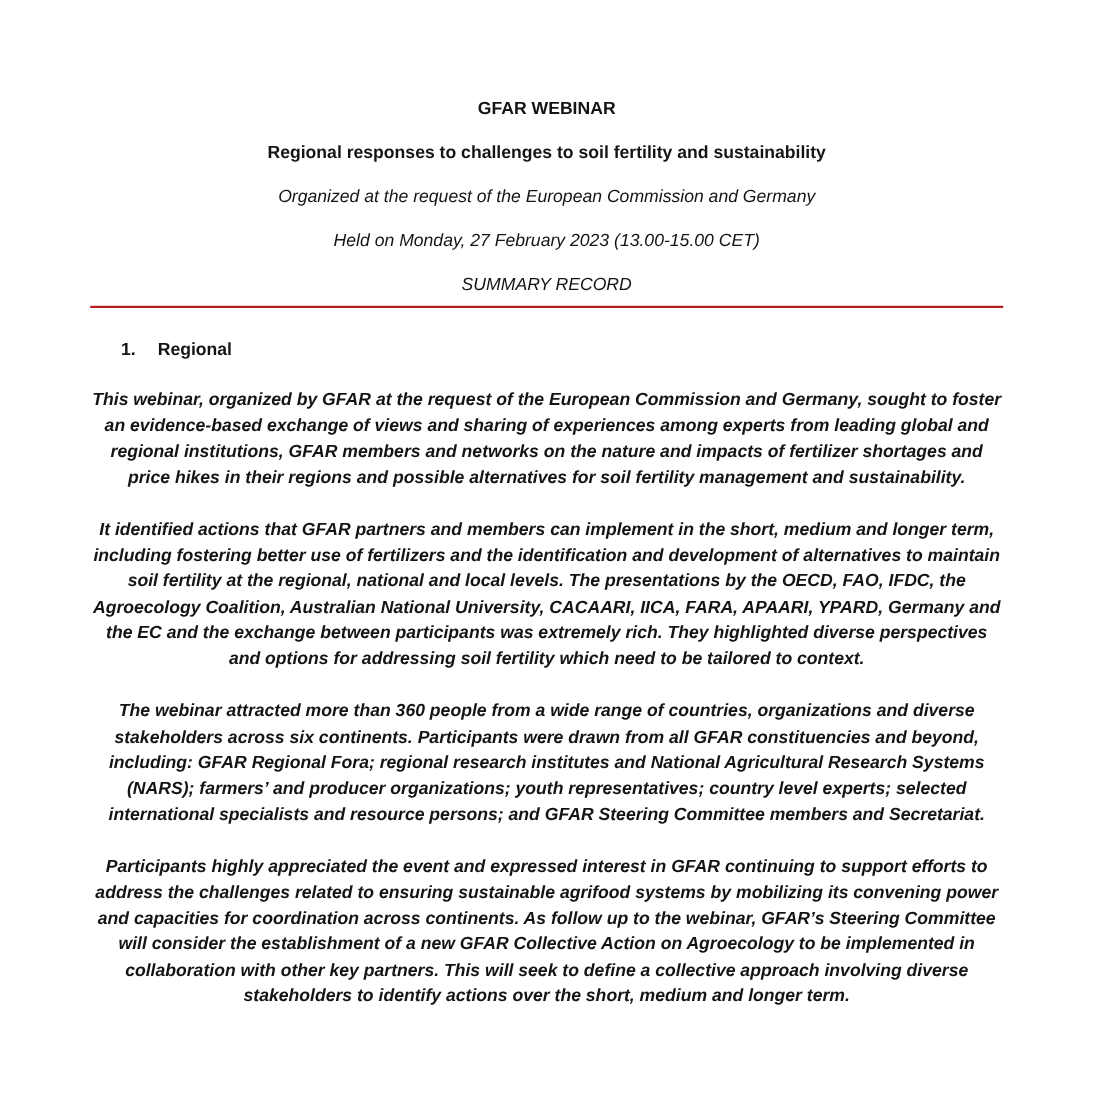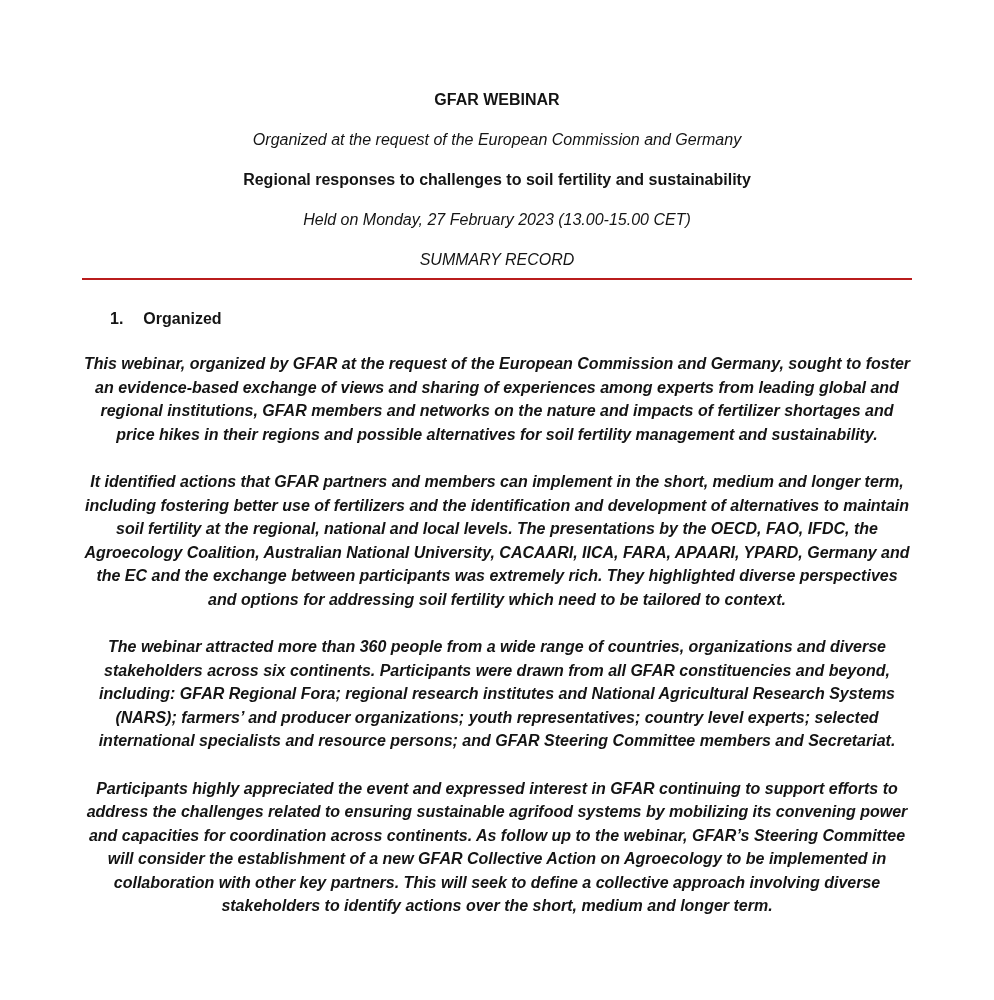--- a/index.html
+++ b/index.html
@@ -49,33 +49,33 @@
     text-align: center;
   }
 </style>
 </head>
 <body>
 
 <div class="page">
 
   <div class="head-line center bold">GFAR WEBINAR</div>
 
+  <div class="head-line center bold">Regional responses to challenges to soil fertility and sustainability</div>
+
   <div class="head-line center italic">Organized at the request of the European Commission and Germany</div>
-
-  <div class="head-line center bold">Regional responses to challenges to soil fertility and sustainability</div>
 
   <div class="head-line center bold-italic">Held on Monday, 27 February 2023 (13.00-15.00 CET)</div>
 
   <div class="rule-wrap">
     <div class="head-line center bold-italic">SUMMARY RECORD</div>
   </div>
 
   <div class="section-heading">
     <span>1.</span>
-    <span>Organized</span>
+    <span>Regional</span>
   </div>
 
   <p class="body-para">This webinar, organized by GFAR at the request of the European Commission and Germany, sought to foster an evidence-based exchange of views and sharing of experiences among experts from leading global and regional institutions, GFAR members and networks on the nature and impacts of fertilizer shortages and price hikes in their regions and possible alternatives for soil fertility management and sustainability.</p>
 
   <p class="body-para">It identified actions that GFAR partners and members can implement in the short, medium and longer term, including fostering better use of fertilizers and the identification and development of alternatives to maintain soil fertility at the regional, national and local levels. The presentations by the OECD, FAO, IFDC, the Agroecology Coalition, Australian National University, CACAARI, IICA, FARA, APAARI, YPARD, Germany and the EC and the exchange between participants was extremely rich. They highlighted diverse perspectives and options for addressing soil fertility which need to be tailored to context.</p>
 
   <p class="body-para">The webinar attracted more than 360 people from a wide range of countries, organizations and diverse stakeholders across six continents. Participants were drawn from all GFAR constituencies and beyond, including: GFAR Regional Fora; regional research institutes and National Agricultural Research Systems (NARS); farmers’ and producer organizations; youth representatives; country level experts; selected international specialists and resource persons; and GFAR Steering Committee members and Secretariat.</p>
 
   <p class="body-para">Participants highly appreciated the event and expressed interest in GFAR continuing to support efforts to address the challenges related to ensuring sustainable agrifood systems by mobilizing its convening power and capacities for coordination across continents. As follow up to the webinar, GFAR’s Steering Committee will consider the establishment of a new GFAR Collective Action on Agroecology to be implemented in collaboration with other key partners. This will seek to define a collective approach involving diverse stakeholders to identify actions over the short, medium and longer term.</p>
 

